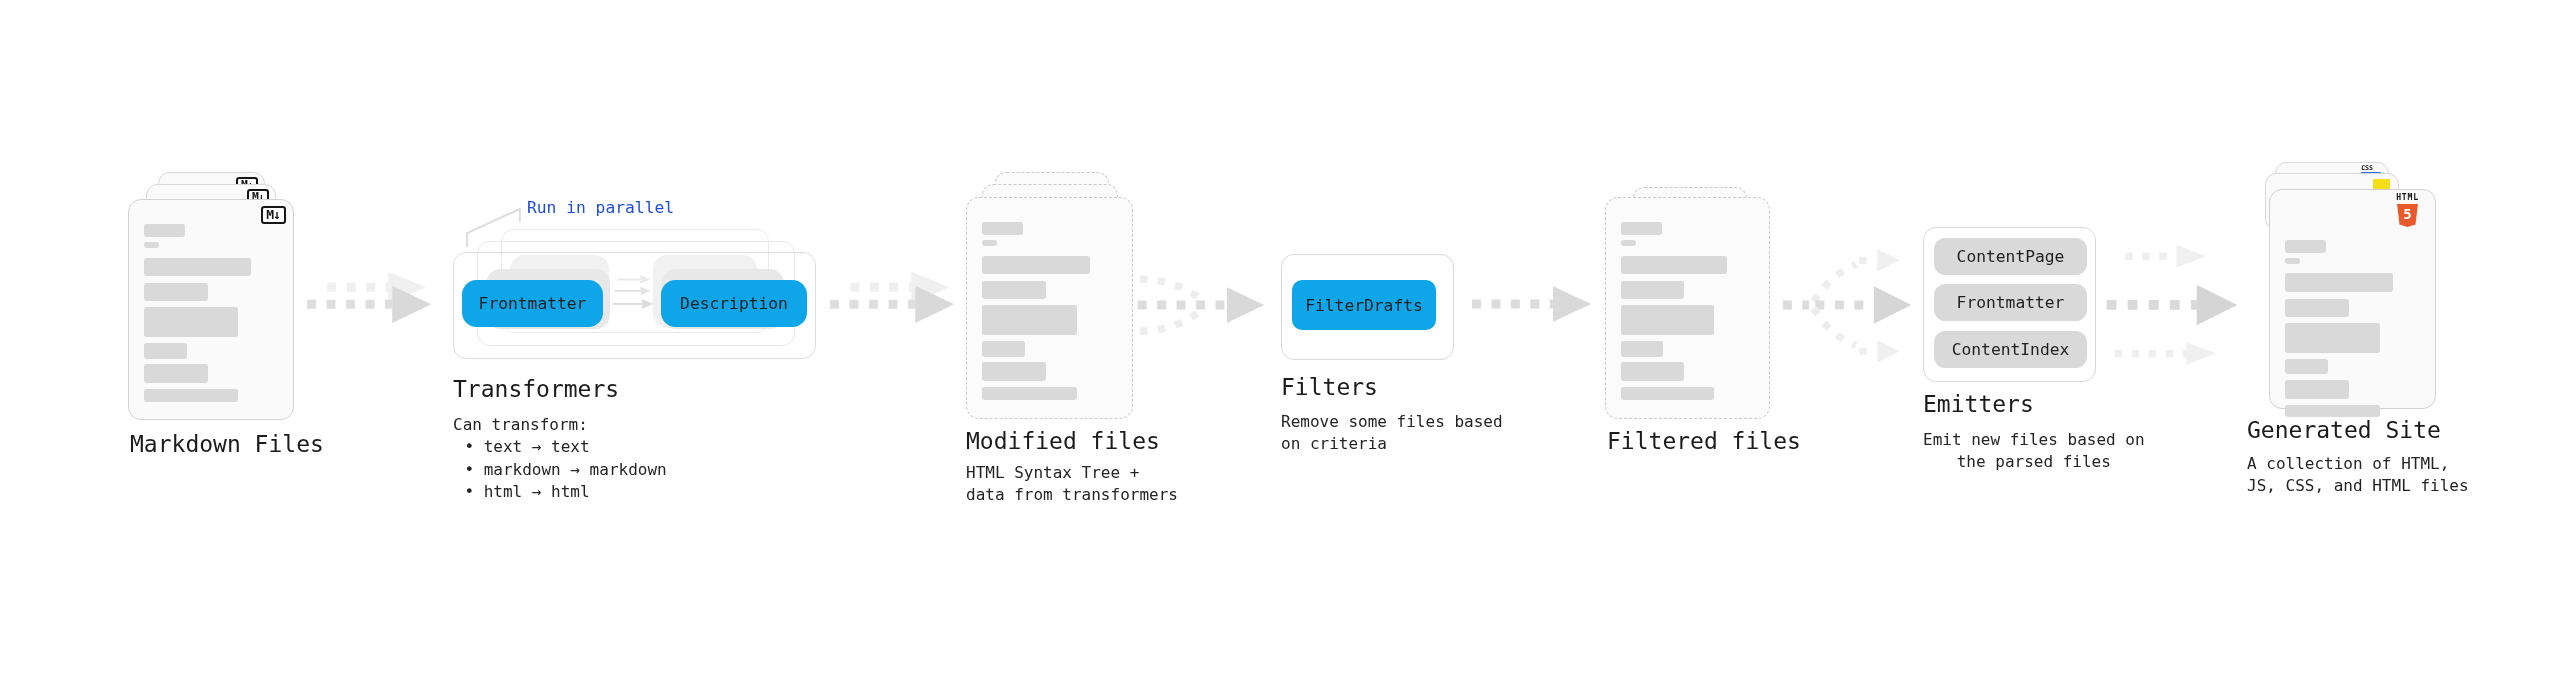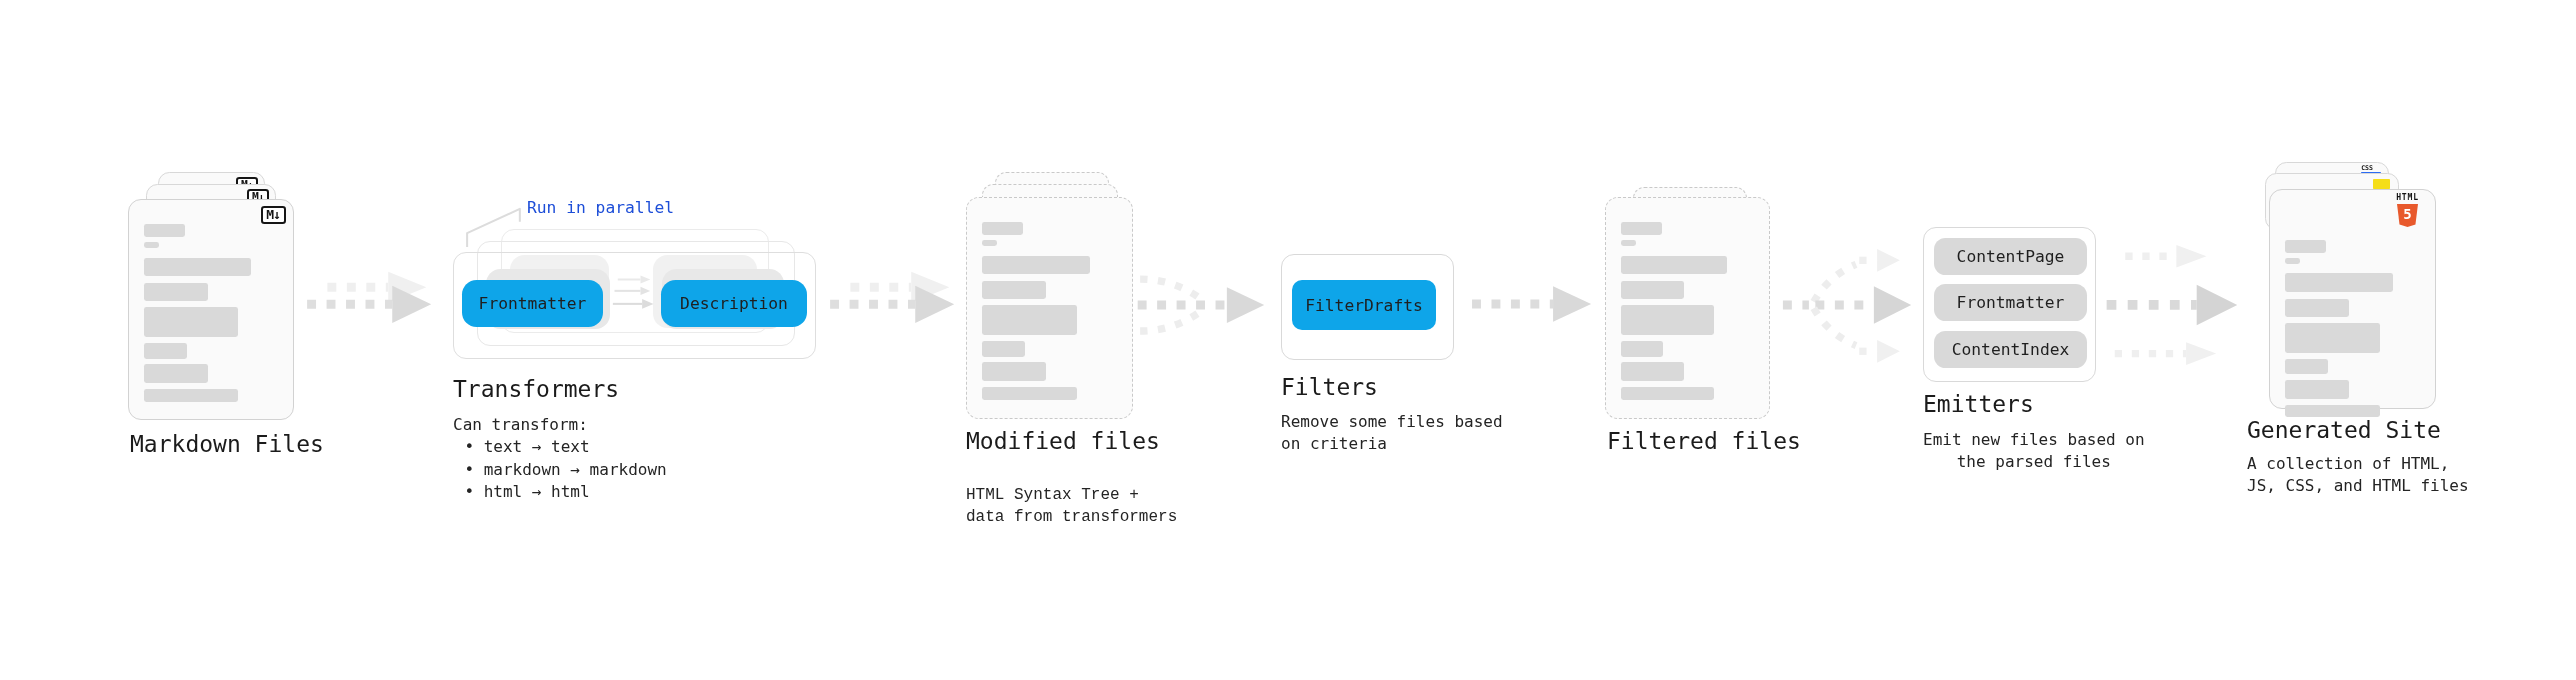--- a/index.html
+++ b/index.html
@@ -143,21 +143,21 @@
             <div class="bar b3"></div>
             <div class="bar b4"></div>
           <div class="bar b5"></div>
             <div class="bar b6"></div>
             <div class="bar b7"></div>
             <div class="bar b8"></div>
         </div>
       </div>
     </div>
     <div class="stage-title" style="left:966px;top:429px;">Modified files</div>
-    <div class="stage-desc" style="left:966px;top:484px;font-family:Liberation Mono, monospace;">
+    <div class="stage-desc" style="left:966px;top:462px;">
       <div>HTML Syntax Tree +</div>
       <div>data from transformers</div>
     </div>
   </div>
 
   <svg class="arrow-svg" style="left:1136px;top:271px;" width="138" height="73" viewBox="0 0 170 90">
     <path d="M5 10 Q48 10 82 36" fill="none" stroke="#ededed" stroke-width="9" stroke-dasharray="9 13"></path>
     <path d="M5 74 Q48 74 82 48" fill="none" stroke="#ededed" stroke-width="9" stroke-dasharray="9 13"></path>
     <line x1="2" y1="42" x2="112" y2="42" stroke="#dcdcdc" stroke-width="11" stroke-dasharray="11 13"></line>
     <polygon points="112,20 158,42 112,64" fill="#d9d9d9"></polygon>

